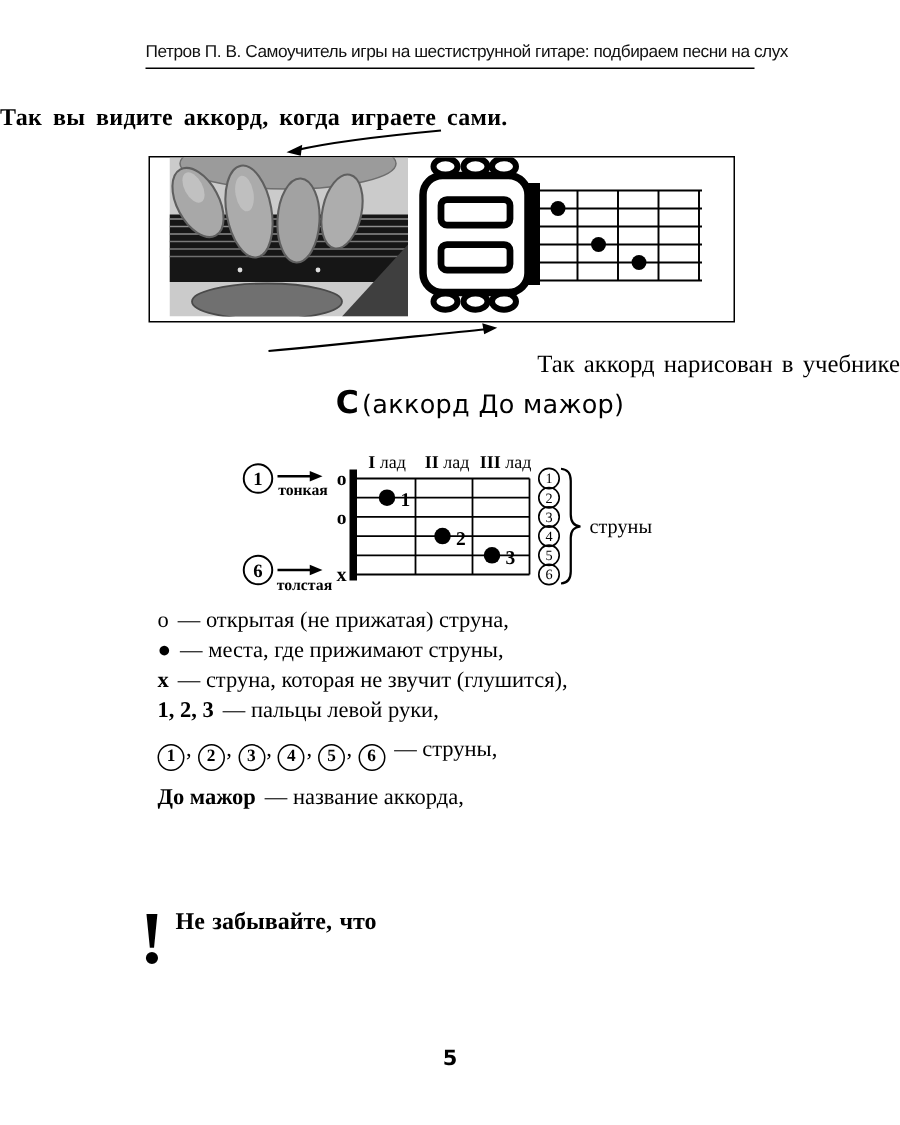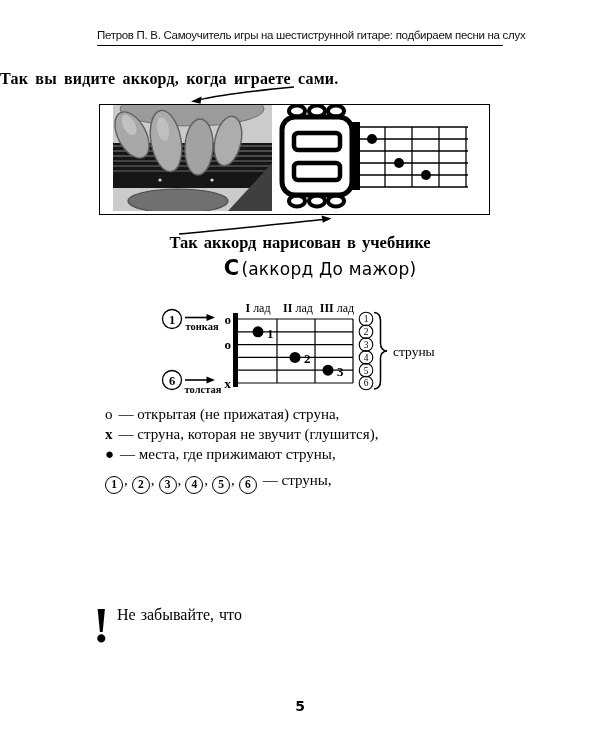--- a/index.html
+++ b/index.html
@@ -13,22 +13,22 @@
     text-align:center; font-family:"Liberation Sans", sans-serif;
     font-size:11.5px; letter-spacing:-0.3px; white-space:nowrap;
     padding-bottom:4px; border-bottom:1.6px solid #000; color:#111;
   }
   
   .heading1{
     position:absolute; left:0; top:70px; width:100%; text-align:left;
     font-size:16px; font-weight:bold; word-spacing:3px; letter-spacing:0.2px;
   }
   .caption{
-    position:absolute; left:0; top:233px; width:100%; text-align:center;
-    font-size:16.5px; font-weight:bold; word-spacing:2px;
+    position:absolute; left:0; top:233px; width:100%; text-align:right;
+    font-size:16.5px; font-weight:normal; word-spacing:2px;
   }
   .chord-title{
     position:absolute; left:0; top:256px; width:100%; text-align:center;
     font-family:"DejaVu Sans", sans-serif; font-size:17px; letter-spacing:0.2px;padding-left:20px;
   }
   .chord-title .letter{font-size:21px; font-weight:bold; margin-right:2px;}
   
   .figure-frame{
     position:absolute; left:99px; top:104px; width:389px; height:109px;
     border:1.6px solid #000; background:#fff;
@@ -53,21 +53,21 @@
     font-size:11.5px; font-weight:bold; vertical-align:-3px; line-height:1;
   }
   .strings-row .comma{margin:0 4px 0 1px;}
   .strings-row .tail{margin-left:6px;}
   
   .note{position:absolute; left:117px; top:604px; width:420px;}
   .note-bang{
     position:absolute; left:93px; top:600px; font-size:50px; font-weight:bold;
     line-height:1; font-family:"Liberation Serif", serif;
   }
-  .note-line1{font-size:16px; font-weight:normal; line-height:22px; word-spacing:1px;}
+  .note-line1{font-size:16px; font-weight:bold; line-height:22px; word-spacing:1px;}
   .note-line2{font-size:16px; font-weight:bold; margin-top:5px; line-height:24px; word-spacing:2px;}
   .note-line2 .circ{width:17px; height:17px; font-size:12.5px; margin-right:4px;}
   .note-line2 .gap{margin-left:10px;}
   
   .page-number{
     position:absolute; left:0; top:698px; width:100%; text-align:center;
     font-family:"DejaVu Sans", sans-serif; font-size:14px; font-weight:bold;
   }
   svg text{font-family:"Liberation Serif", serif;}
 </style>
@@ -221,25 +221,27 @@
       <circle cx="226" cy="83" r="6.8" fill="none" stroke="#000" stroke-width="1.1"></circle>
       <text x="226" y="86.3" text-anchor="middle">6</text>
     </g>
 
     <path d="M 234 12.5 Q 240.5 13 240.5 20.5 L 240.5 43 Q 240.5 50.5 247 51 Q 240.5 51.5 240.5 58.5 L 240.5 81 Q 240.5 88.5 234 89" fill="none" stroke="#000" stroke-width="1.5"></path>
     <text x="253" y="55.5" font-size="13.5">струны</text>
   </svg>
 
   <div class="legend">
     <div class="legend-line"><span class="sym">о</span><span>—  открытая (не прижатая) струна,</span></div>
+    <div class="legend-line"><span class="sym">●</span><span>—  места, где прижимают струны,</span></div>
     <div class="legend-line"><span class="sym bold">х</span><span>—  струна, которая не звучит (глушится),</span></div>
-    <div class="legend-line"><span class="sym">●</span><span>—  места, где прижимают струны,</span></div>
+    <div class="legend-line"><span class="sym bold">1, 2, 3</span><span>—  пальцы левой руки,</span></div>
     <div class="legend-line strings-row">
       <span class="circ">1</span><span class="comma">,</span><span class="circ">2</span><span class="comma">,</span><span class="circ">3</span><span class="comma">,</span><span class="circ">4</span><span class="comma">,</span><span class="circ">5</span><span class="comma">,</span><span class="circ">6</span><span class="tail">—  струны,</span>
     </div>
+    <div class="legend-line name-row"><span class="sym bold">До мажор</span><span>—  название аккорда,</span></div>
   </div>
 
   <div class="note-bang">!</div>
   <div class="note">
     <div class="note-line1">Не забывайте, что</div>
   </div>
 
   <div class="page-number">5</div>
 
 </div>

